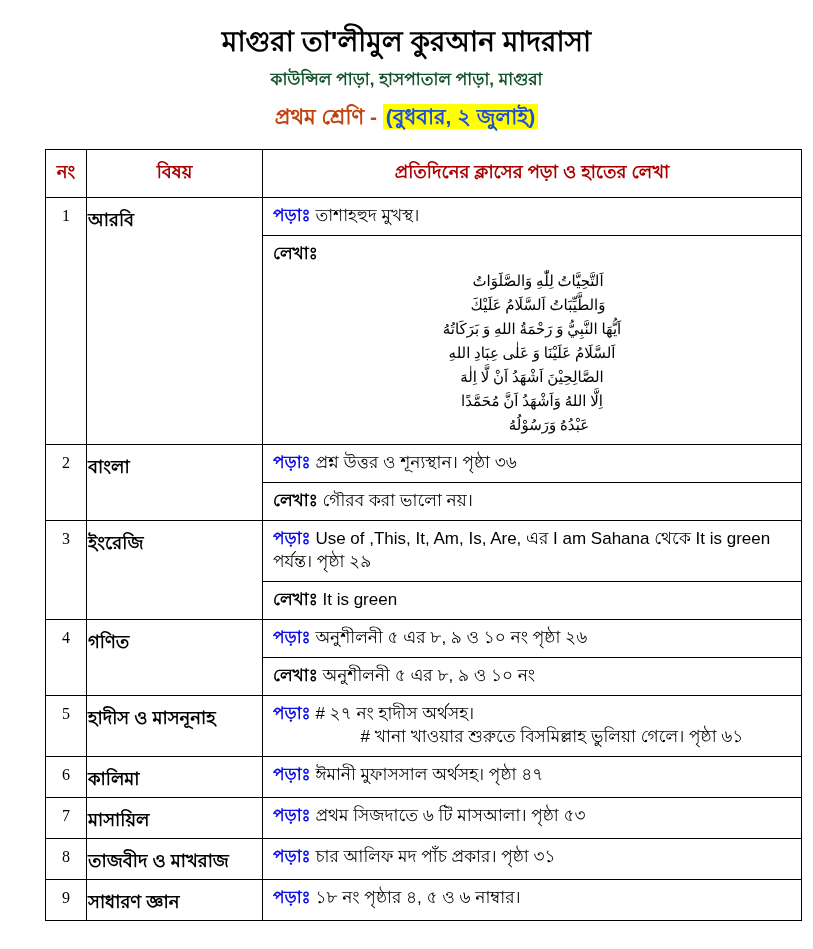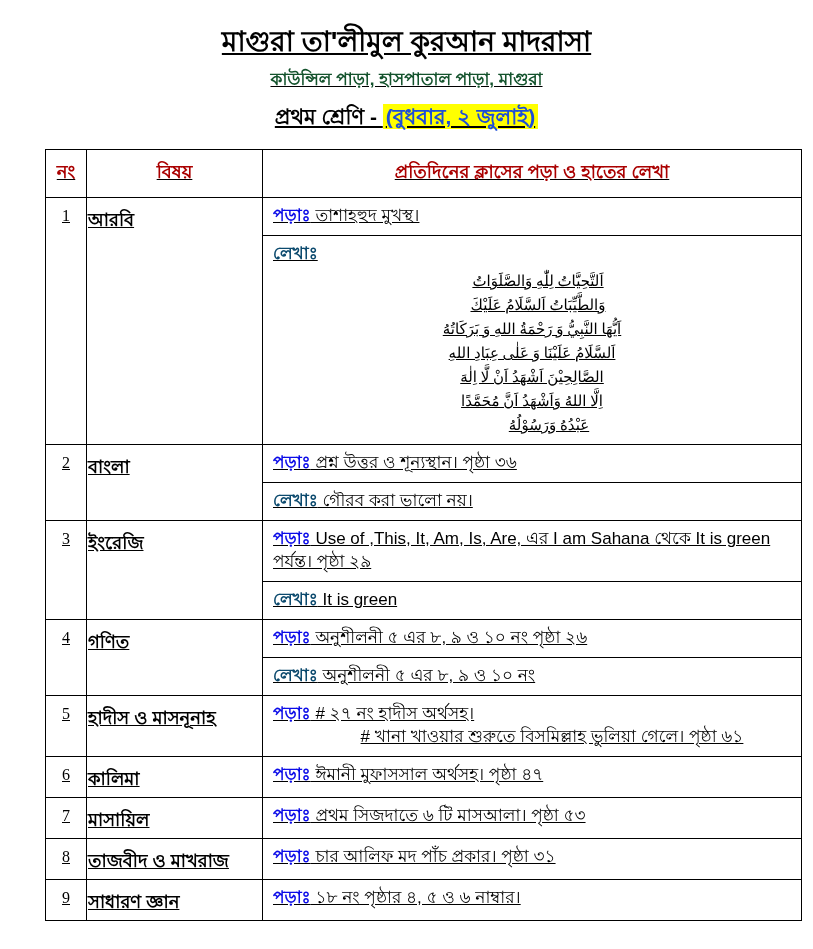--- a/index.html
+++ b/index.html
@@ -1,36 +1,36 @@
 <!DOCTYPE html>
 <html lang="bn"><head>
 <meta charset="utf-8">
 <style>
   * { box-sizing: border-box; }
   html,body { margin:0; padding:0; }
   body {
     width:813px; height:949px; background:#ffffff;
     font-family:"Liberation Sans", sans-serif; color:#000;
   }
-  .page { position:relative; width:813px; height:949px; overflow:hidden;text-decoration:underline; }
+  .page { position:relative; width:813px; height:949px; overflow:hidden; }
 
   
   .doc-header { text-align:center; padding-top:26px; }
   .doc-title {
     font-size:28px; font-weight:bold; color:#000; line-height:1.15;
   }
   .doc-address {
     font-size:17px; font-weight:bold; color:#14532d; margin-top:8px;
   }
   .doc-phone {
     font-family:"Liberation Serif", serif;
     font-size:21px; font-weight:bold; color:#000; letter-spacing:1px; margin-top:5px;
   }
   .doc-classline { font-size:21px; font-weight:bold; margin-top:7px; }
-  .class-label { color:#000000; }
+  .class-label { color:#c2410c; }
   .class-highlight {
     background:#ffff00; color:#1d4ed8; padding:1px 3px;
   }
 
   
   table.sched {
     border-collapse:collapse; table-layout:fixed;
     margin:13px 0 0 45px; width:756px;
   }
   table.sched col.c-no   { width:41px; }
@@ -48,21 +48,21 @@
     font-size:16px; text-align:center; padding-top:9px;
   }
   td.subject {
     font-size:18px; font-weight:bold; text-align:left; padding-top:8px;
   }
   td.content { padding:0; }
   .subcell { padding:7px 10px 7px 10px; font-size:17px; line-height:1.35; }
   .subcell + .subcell { border-top:1.6px solid #000; }
   .lbl { font-weight:bold; }
   .lbl.read  { color:#0b0be8; }
-  .lbl.write { color:#0c4a6e; }
+  .lbl.write { color:#000000; }
   .cont-line { padding-left:40px;text-align:center; }
   .arabic { margin-top:3px; }
   .arabic .arabic-line {
     direction:rtl; text-align:center;
     font-family:"Liberation Serif", serif;
     font-size:15px; line-height:24px; color:#000;
   }
   .arabic .arabic-line:nth-child(-n+2) { padding-left:12px; }
   .arabic .arabic-line:last-child { padding-left:34px; }
 </style>

